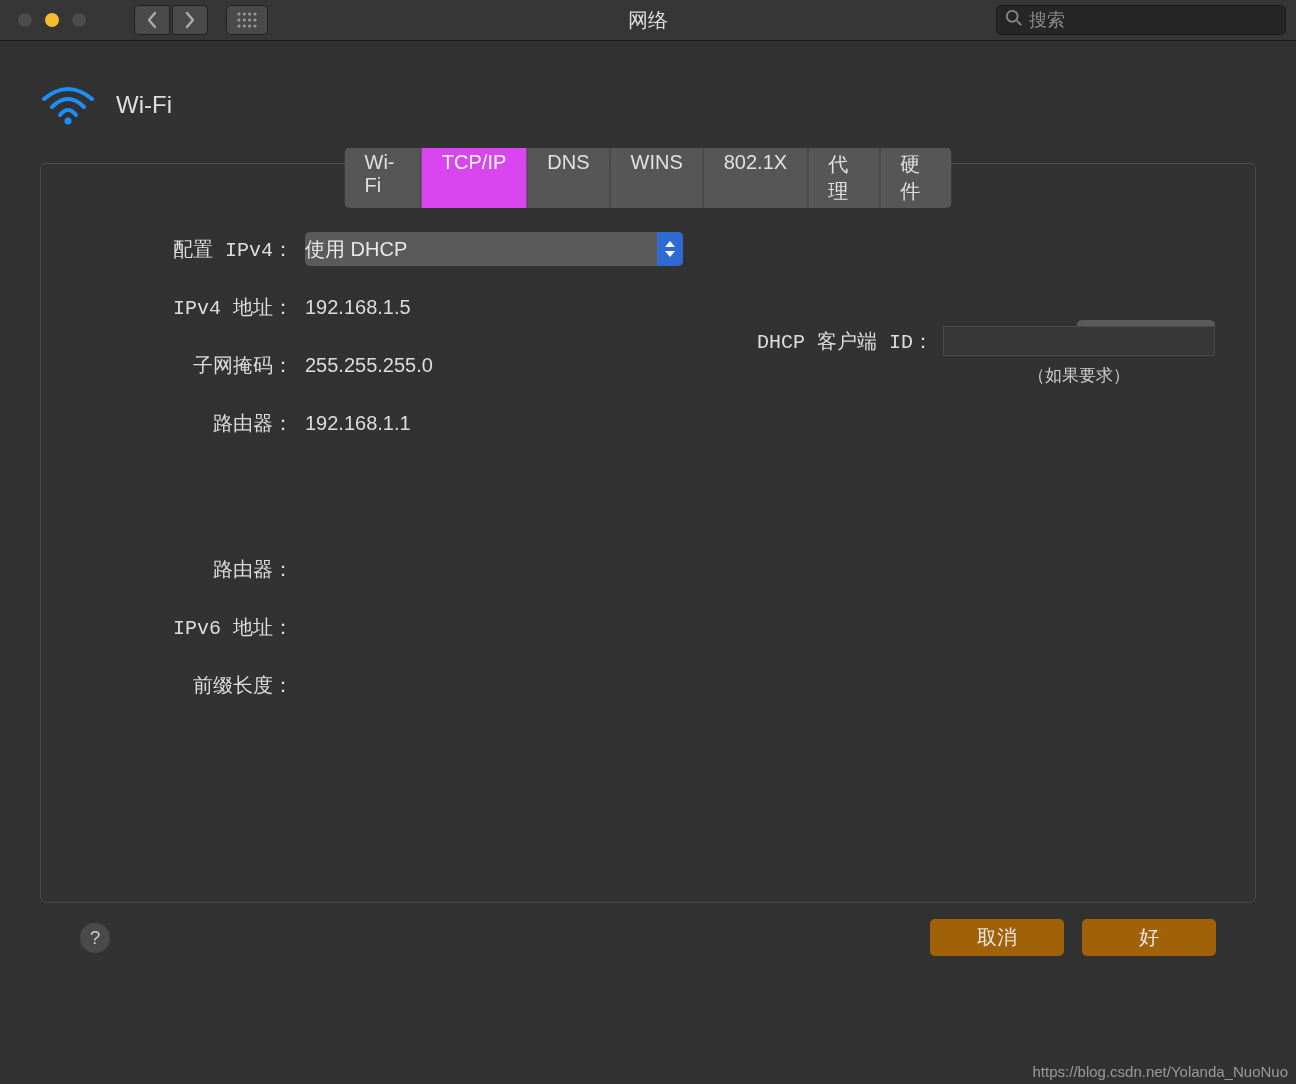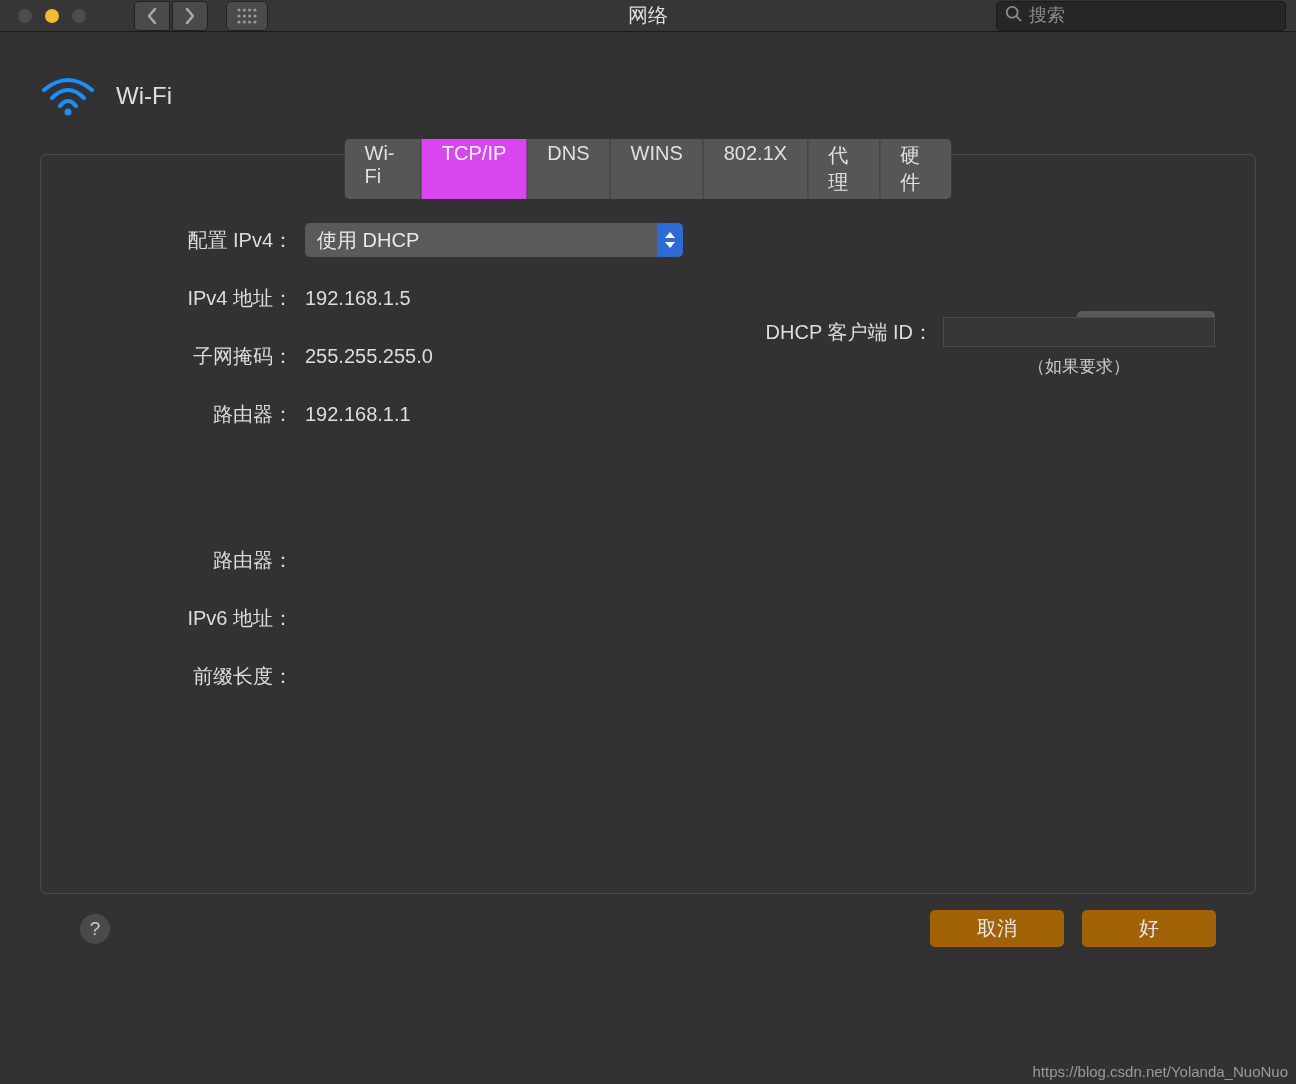--- a/index.html
+++ b/index.html
@@ -8,21 +8,21 @@
       box-sizing: border-box;
       font-family: -apple-system, "Helvetica Neue", "PingFang SC", sans-serif;
     }
     body {
       width: 1296px;
       height: 1084px;
       background: #323232;
       overflow: hidden;
     }
     .titlebar {
-      height: 32px;
+      height: 41px;
       background: #363636;
       display: flex;
       align-items: center;
       position: relative;
       border-bottom: 1px solid #1a1a1a;
     }
     .traffic-lights {
       display: flex;
       gap: 13px;
       margin-left: 18px;
@@ -156,34 +156,34 @@
       align-items: center;
       margin-bottom: 24px;
       min-height: 34px;
     }
     .form-label {
       width: 224px;
       text-align: right;
       color: #ddd;
       font-size: 20px;
       padding-right: 12px;
+      font-family: Liberation Mono, monospace;
     }
     .form-value {
       color: #ddd;
       font-size: 20px;
     }
     .select-box {
       position: relative;
       width: 378px;
       height: 34px;
       background: #5a5a5a;
       border-radius: 5px;
       display: flex;
       align-items: center;
-      padding-left: 12px;
       color: #e8e8e8;
       font-size: 20px;
     }
     .select-arrows {
       position: absolute;
       right: 0;
       top: 0;
       width: 26px;
       height: 34px;
       background: #2e6ad1;
@@ -221,20 +221,21 @@
       display: flex;
       align-items: center;
       position: absolute;
       right: 40px;
       top: 162px;
     }
     .dhcp-client-label {
       color: #ddd;
       font-size: 20px;
       margin-right: 10px;
+      font-family: Liberation Mono, monospace;
     }
     .dhcp-client-input {
       width: 272px;
       height: 30px;
       background: #373737;
       border: 1px solid #4a4a4a;
       color: #ddd;
       padding: 0 6px;
       font-size: 18px;
     }

